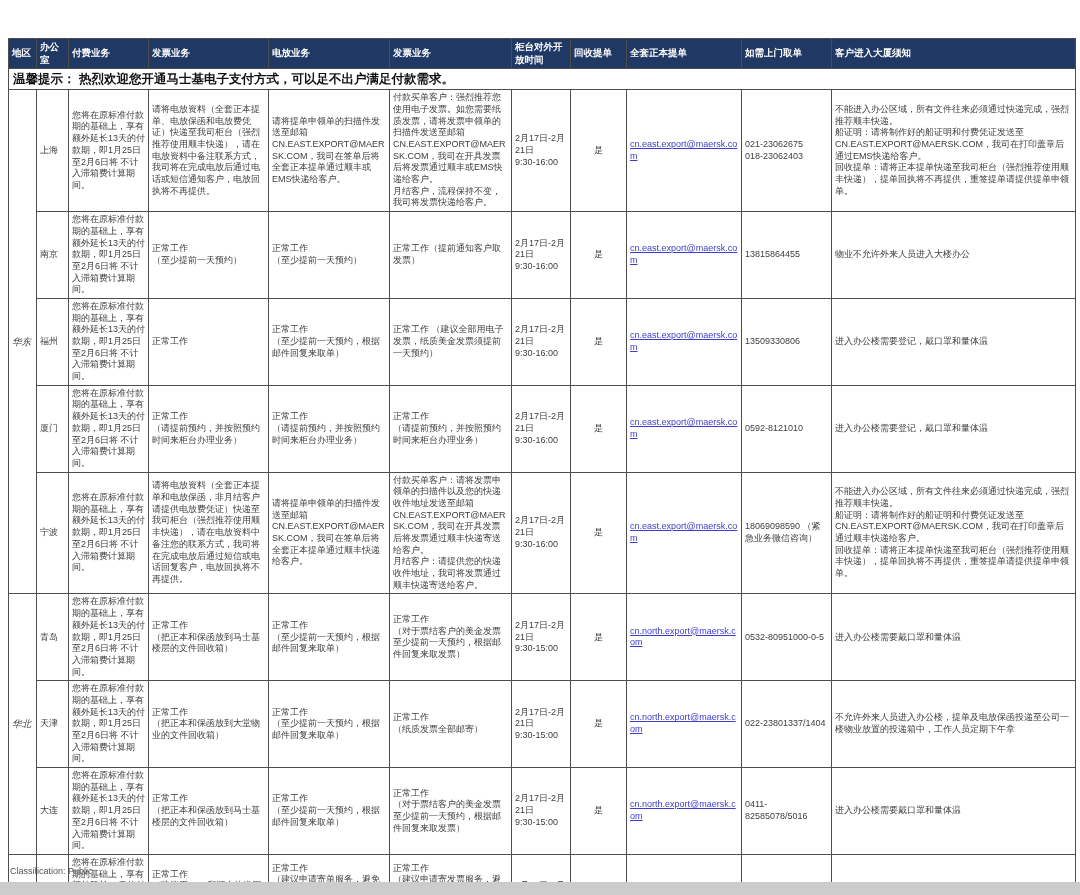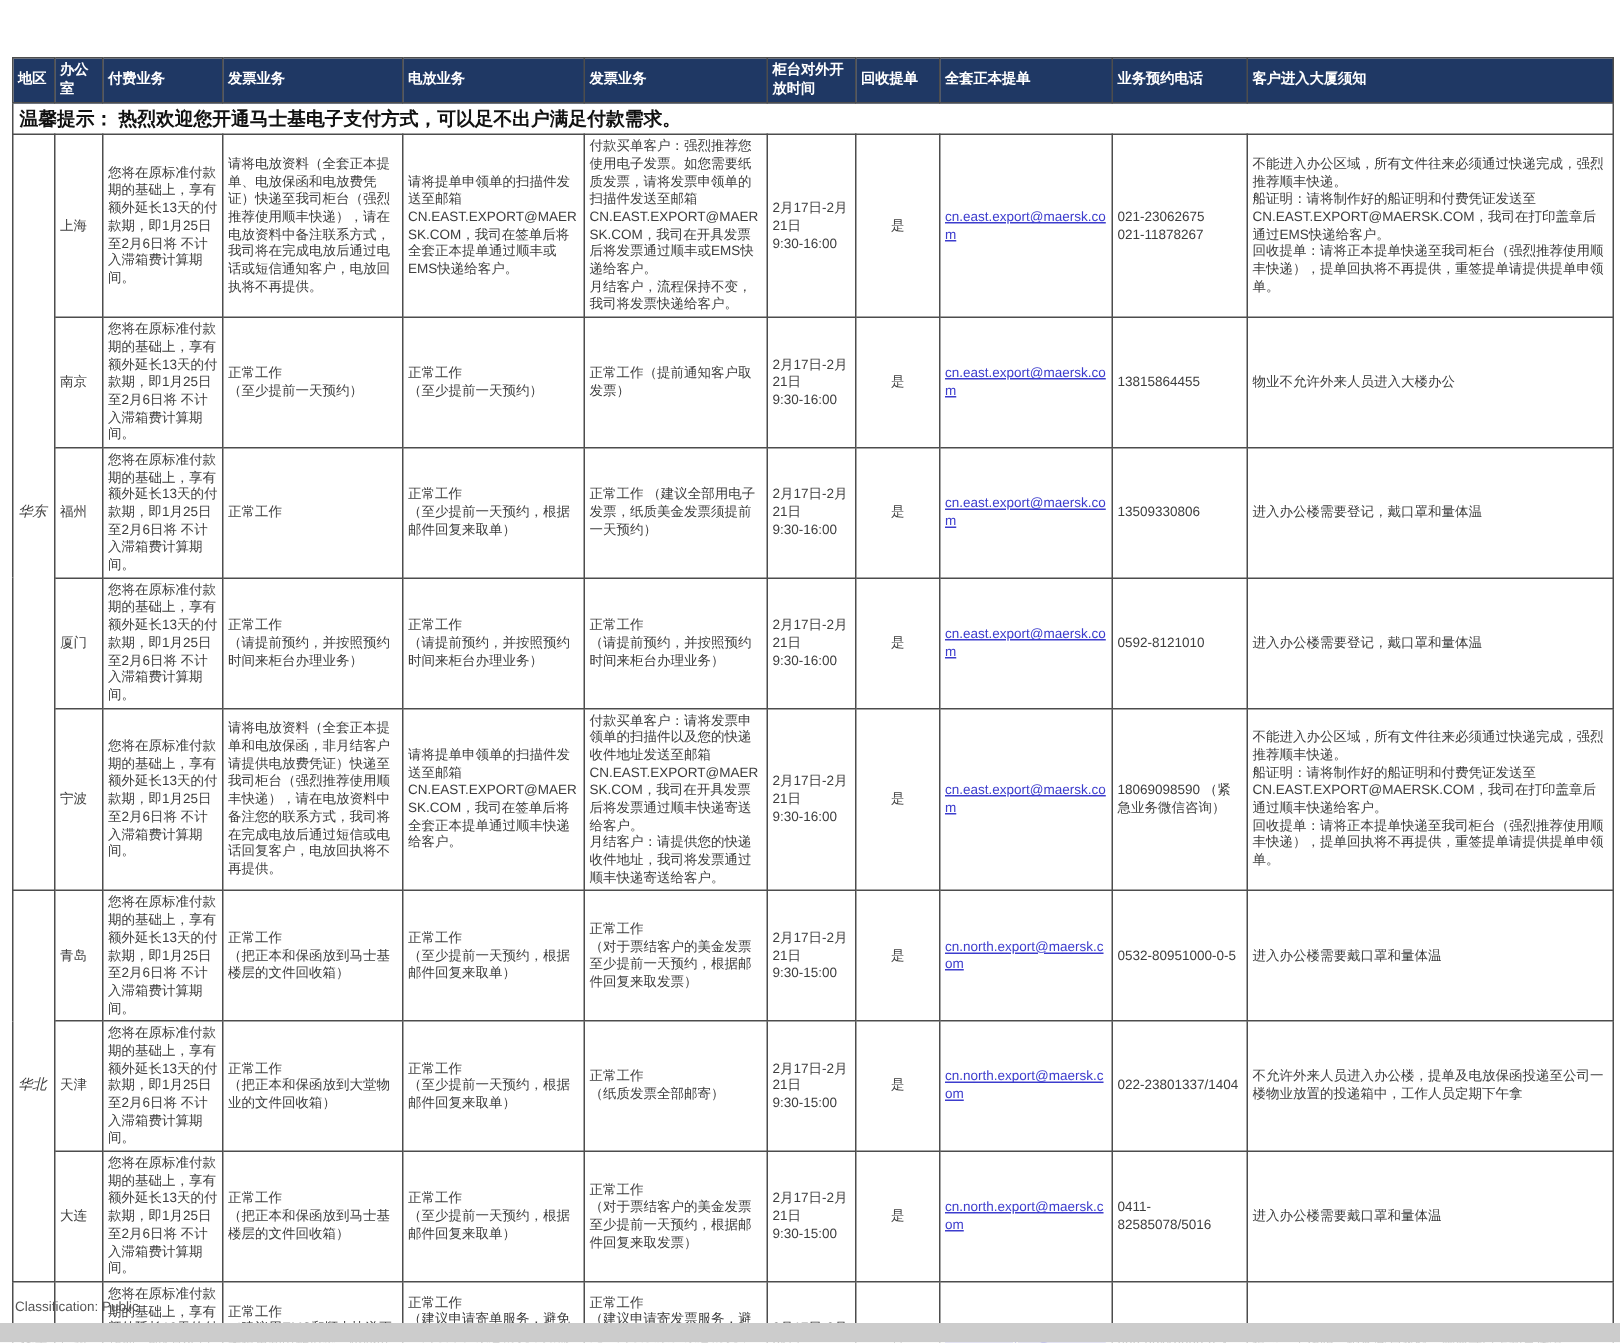--- a/index.html
+++ b/index.html
@@ -48,39 +48,39 @@
         <tr>
           <th>地区</th>
           <th>办公室</th>
           <th>付费业务</th>
           <th>发票业务</th>
           <th>电放业务</th>
           <th>发票业务</th>
           <th>柜台对外开放时间</th>
           <th>回收提单</th>
           <th>全套正本提单</th>
-          <th>业务预约电话</th>
+          <th>如需上门取单</th>
           <th>客户进入大厦须知</th>
         </tr>
       </thead>
       <tbody>
           <tr style="height: 83px;">
             <td class="region" rowspan="5">华东</td>
             <td>上海</td>
             <td>您将在原标准付款期的基础上，享有额外延长13天的付款期，即1月25日至2月6日将 不计入滞箱费计算期间。</td>
             <td>请将电放资料（全套正本提单、电放保函和电放费凭证）快递至我司柜台（强烈推荐使用顺丰快递），请在电放资料中备注联系方式，我司将在完成电放后通过电话或短信通知客户，电放回执将不再提供。</td>
             <td>请将提单申领单的扫描件发送至邮箱CN.EAST.EXPORT@MAERSK.COM，我司在签单后将全套正本提单通过顺丰或EMS快递给客户。</td>
             <td>付款买单客户：强烈推荐您使用电子发票。如您需要纸质发票，请将发票申领单的扫描件发送至邮箱CN.EAST.EXPORT@MAERSK.COM，我司在开具发票后将发票通过顺丰或EMS快递给客户。
 月结客户，流程保持不变，我司将发票快递给客户。</td>
             <td>2月17日-2月21日
 9:30-16:00</td>
             <td class="center">是</td>
             <td><span class="link">cn.east.export@maersk.com</span></td>
             <td>021-23062675
-021-11878267</td>
+018-23062403</td>
             <td>不能进入办公区域，所有文件往来必须通过快递完成，强烈推荐顺丰快递。
 船证明：请将制作好的船证明和付费凭证发送至CN.EAST.EXPORT@MAERSK.COM，我司在打印盖章后通过EMS快递给客户。
 回收提单：请将正本提单快递至我司柜台（强烈推荐使用顺丰快递），提单回执将不再提供，重签提单请提供提单申领单。</td>
           </tr>
           <tr style="height: 64px;">
             <td>南京</td>
             <td>您将在原标准付款期的基础上，享有额外延长13天的付款期，即1月25日至2月6日将 不计入滞箱费计算期间。</td>
             <td>正常工作
 （至少提前一天预约）</td>
             <td>正常工作

